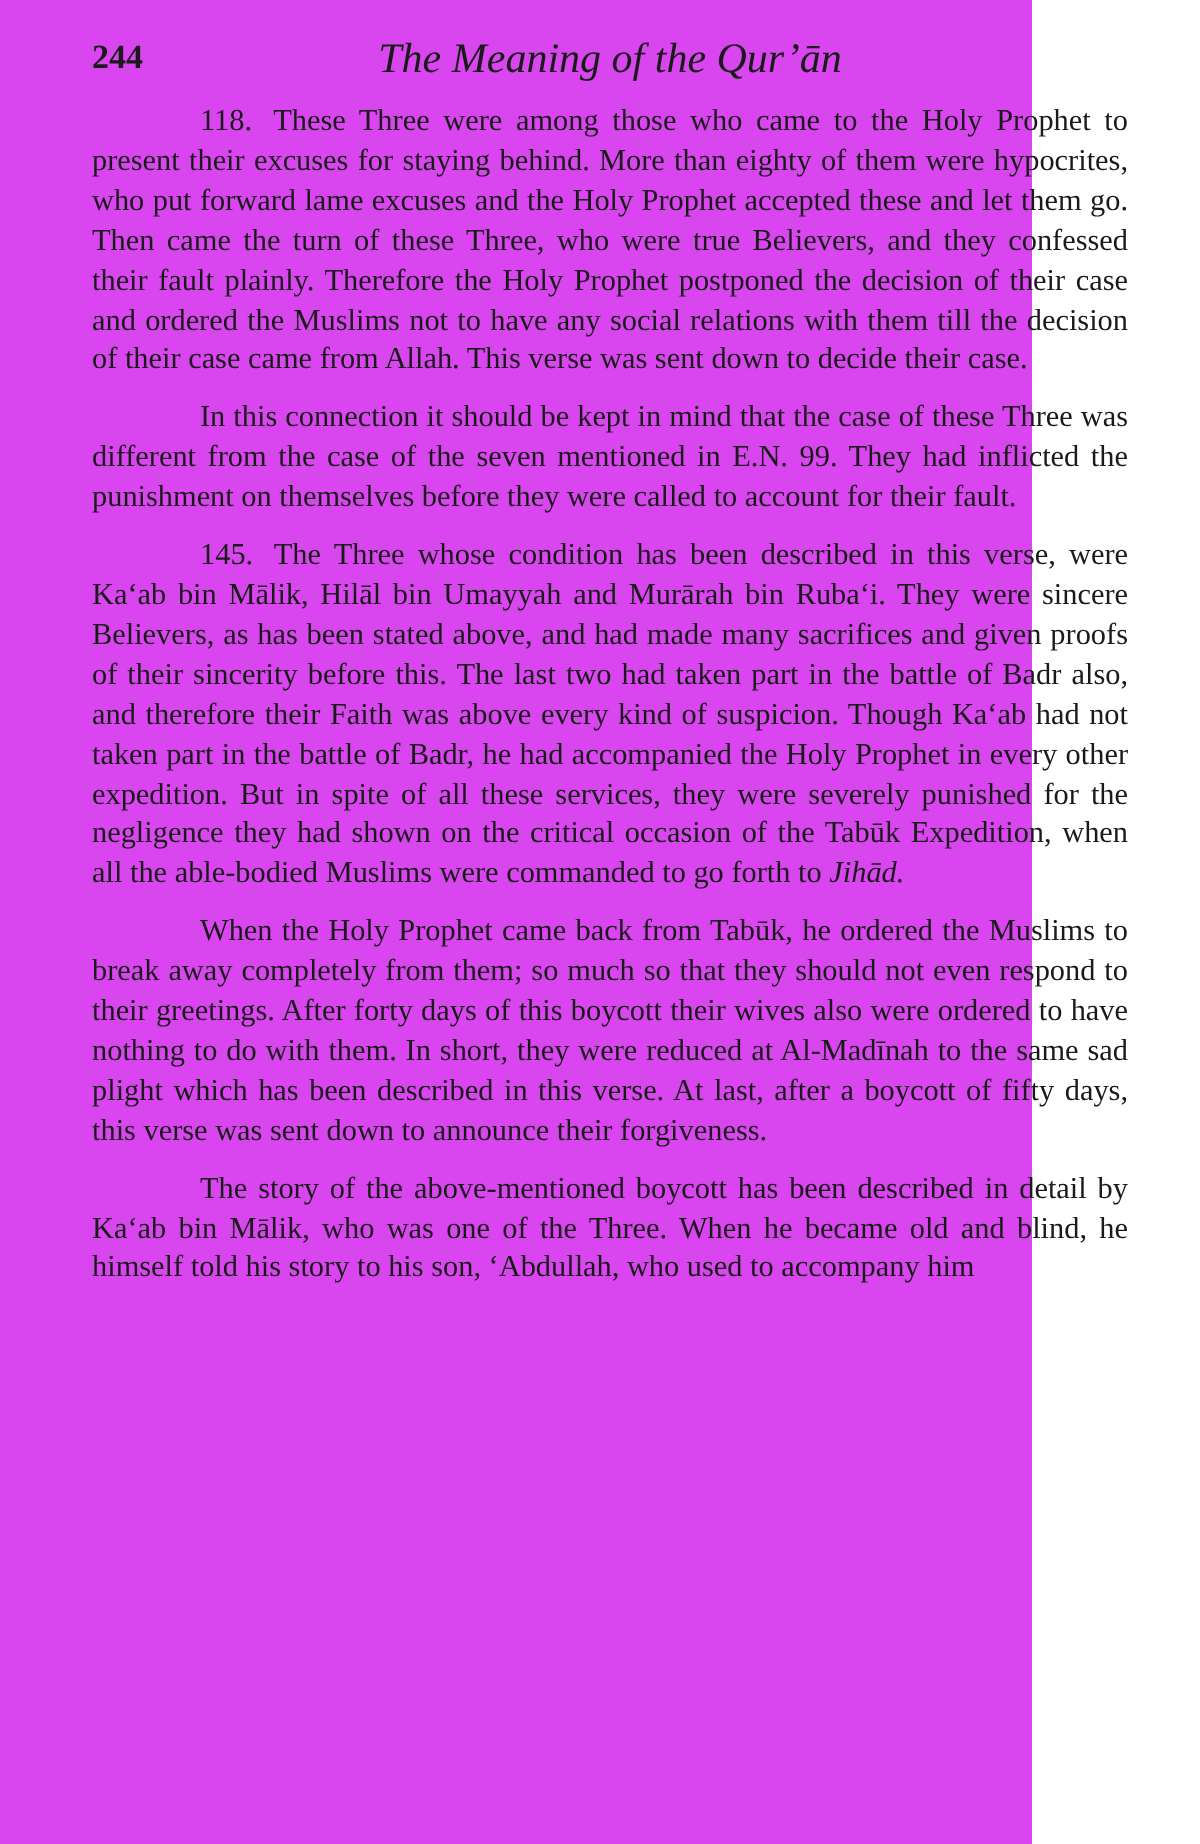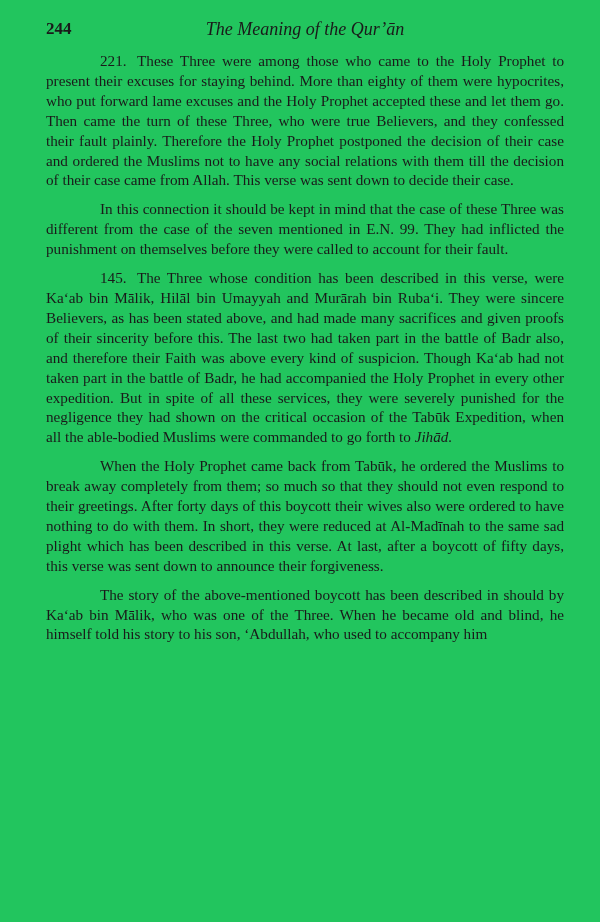--- a/index.html
+++ b/index.html
@@ -1,31 +1,31 @@
 <!DOCTYPE html>
 <html><head>
 <meta charset="utf-8">
 <style>
   html, body { margin: 0; padding: 0; background: #ffffff; }
   body { width: 600px; height: 922px; overflow: hidden; position: relative; }
   .page {
-    position: absolute; left: 0; top: 0; width: 600px; height: 922px;
-    background: #22c55e; color: #1a1a1a;
+    position: absolute; left: 0; top: 0; width: 516px; height: 922px;
+    background: #d946ef; color: #1a1a1a;
     font-family: "Liberation Serif", "DejaVu Serif", serif;
   }
   .header {
     position: absolute; left: 46px; top: 17px; width: 518px; height: 24px;
   }
   .page-number {
     position: absolute; left: 0; top: 0;
     font-weight: bold; font-size: 17px; line-height: 24px;
   }
   .running-title {
     position: absolute; left: 0; right: 0; top: 0; text-align: center;
-    font-style: italic; font-size: 18px; line-height: 24px;
+    font-style: italic; font-size: 21px; line-height: 24px;
   }
   .body-text {
     position: absolute; left: 46px; top: 51px; width: 518px;
     font-size: 15.2px; line-height: 19.9px;
   }
   .para {
     margin: 0 0 9px 0; text-align: justify; text-indent: 54px;
   }
   .para .num { margin-right: 4px; }
   .ital { font-style: italic; font-family: Liberation Serif, serif; }
@@ -34,31 +34,31 @@
 <body>
 
 <div class="page">
   <div class="header">
     <span class="page-number">244</span>
     <div class="running-title">The Meaning of the Qur’ān</div>
   </div>
 
   <div class="body-text">
     <p class="para">
-      <span class="num">221.</span>
+      <span class="num">118.</span>
       <span>These Three were among those who came to the Holy Prophet to present their excuses for staying behind. More than eighty of them were hypocrites, who put forward lame excuses and the Holy Prophet accepted these and let them go. Then came the turn of these Three, who were true Believers, and they confessed their fault plainly. Therefore the Holy Prophet postponed the decision of their case and ordered the Muslims not to have any social relations with them till the decision of their case came from Allah. This verse was sent down to decide their case.</span>
     </p>
     <p class="para">
       <span>In this connection it should be kept in mind that the case of these Three was different from the case of the seven mentioned in E.N. 99. They had inflicted the punishment on themselves before they were called to account for their fault.</span>
     </p>
     <p class="para">
       <span class="num">145.</span>
       <span>The Three whose condition has been described in this verse, were Ka‘ab bin Mālik, Hilāl bin Umayyah and Murārah bin Ruba‘i. They were sincere Believers, as has been stated above, and had made many sacrifices and given proofs of their sincerity before this. The last two had taken part in the battle of Badr also, and therefore their Faith was above every kind of suspicion. Though Ka‘ab had not taken part in the battle of Badr, he had accompanied the Holy Prophet in every other expedition. But in spite of all these services, they were severely punished for the negligence they had shown on the critical occasion of the Tabūk Expedition, when all the able-bodied Muslims were commanded to go forth to</span>
       <span class="ital">Jihād.</span>
     </p>
     <p class="para">
       <span>When the Holy Prophet came back from Tabūk, he ordered the Muslims to break away completely from them; so much so that they should not even respond to their greetings. After forty days of this boycott their wives also were ordered to have nothing to do with them. In short, they were reduced at Al-Madīnah to the same sad plight which has been described in this verse. At last, after a boycott of fifty days, this verse was sent down to announce their forgiveness.</span>
     </p>
     <p class="para">
-      <span>The story of the above-mentioned boycott has been described in should by Ka‘ab bin Mālik, who was one of the Three. When he became old and blind, he himself told his story to his son, ‘Abdullah, who used to accompany him</span>
+      <span>The story of the above-mentioned boycott has been described in detail by Ka‘ab bin Mālik, who was one of the Three. When he became old and blind, he himself told his story to his son, ‘Abdullah, who used to accompany him</span>
     </p>
   </div>
 </div>
 
 </body></html>

